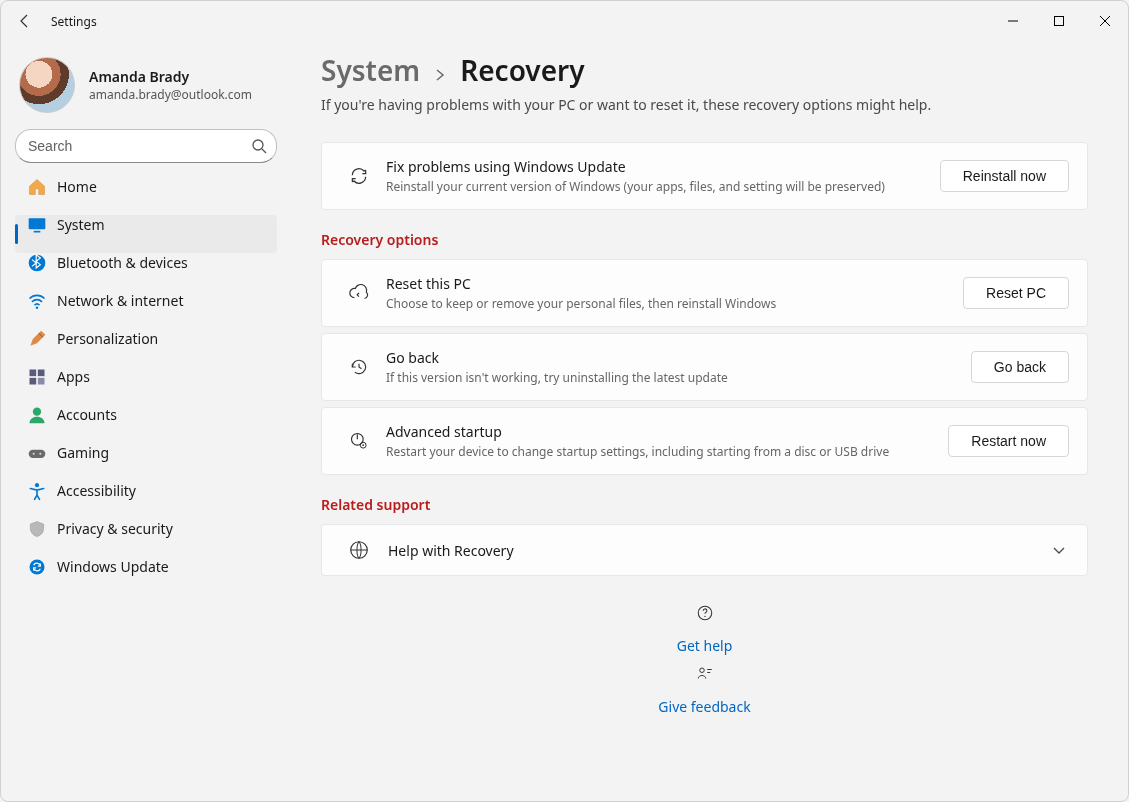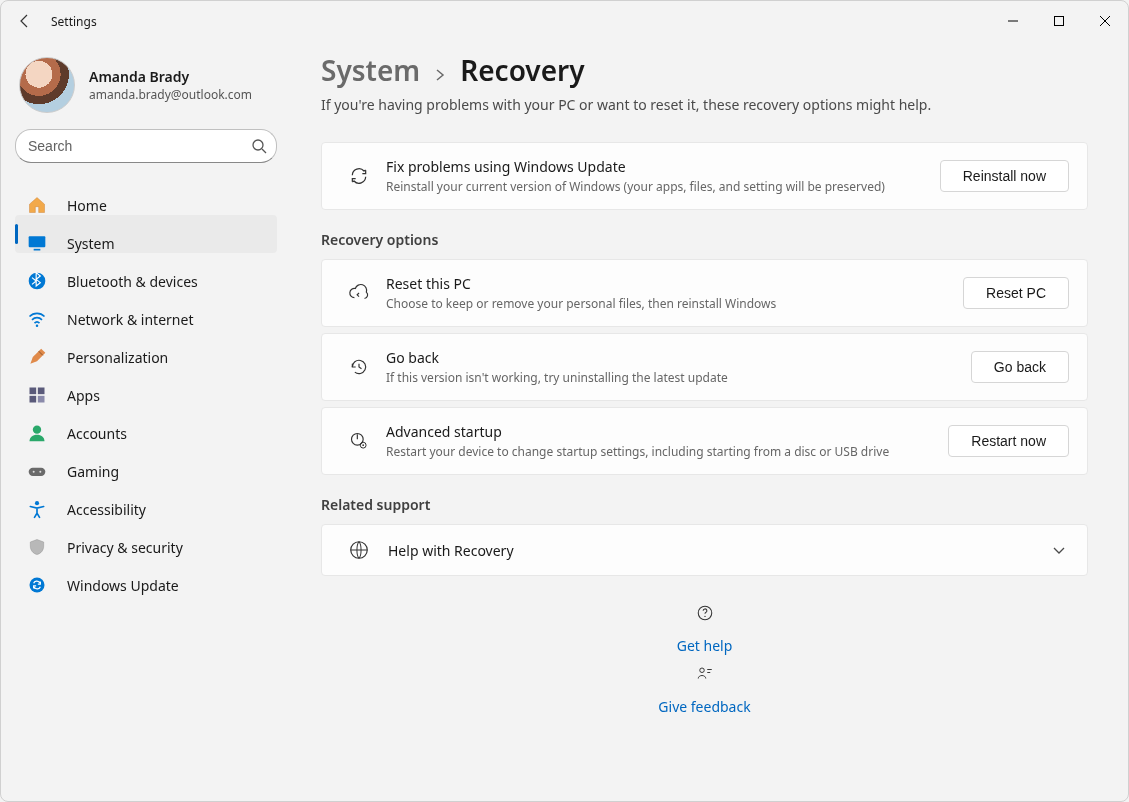--- a/index.html
+++ b/index.html
@@ -59,21 +59,21 @@
   }
   .search input::placeholder { color:#626262; }
   .search .search-icon {
     position:absolute; right:10px; top:50%; transform:translateY(-50%);
     color:#555;
   }
 
   .nav { display:flex; flex-direction:column; gap:0; margin-top: 2px;}
   .nav-item {
     height: 38px;
-    display:flex; align-items:flex-end; gap:20px;
+    display:flex; align-items:flex-start; gap:10px;
     padding: 0 10px 0 12px;
     border-radius: 4px;
     cursor:pointer;
     position:relative;
   }
   .nav-item.selected { background:#eaeaea; }
   .nav-item.selected::before {
     content:""; position:absolute; left:0; top:9px; bottom:9px; width:3px;
     background:#0067c0; border-radius:2px;
   }
@@ -109,21 +109,21 @@
     background:#fff;
     border:1px solid #d6d6d6;
     border-radius:4px;
     padding: 7px 22px;
     font-size:14px;
     cursor:pointer;
     color:#1a1a1a;
   }
 
   .section-head {
-    font-size:14px; font-weight:600; color:#404040;
+    font-size:14px; font-weight:600; color:#b91c1c;
     margin-top: 20px; margin-bottom: 10px;
   }
 
   .help-card .card-title { padding-left:2px; }
 
   .footer-links { margin-top: 28px; display:flex; flex-direction:column; gap:10px; }
   .footer-link { display:flex; align-items:center; gap:14px; font-size:14px; cursor:pointer;flex-direction:column;}
   .footer-link .fi { width:18px; display:flex; justify-content:center; color:#333; }
   .footer-link .ft { color:#0067c0; }
 

